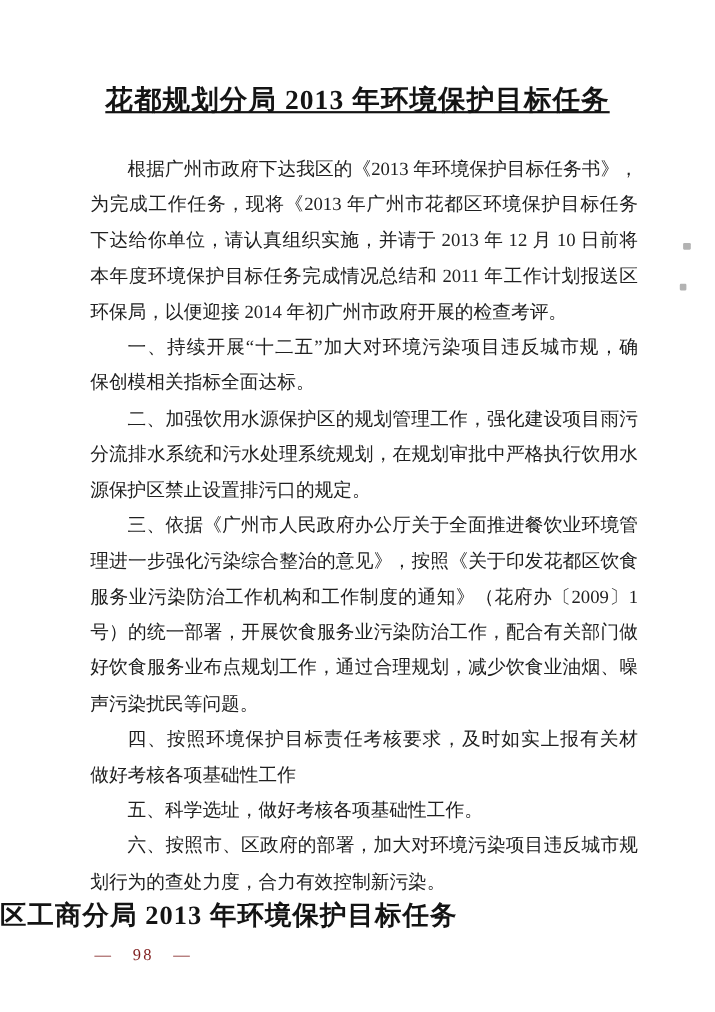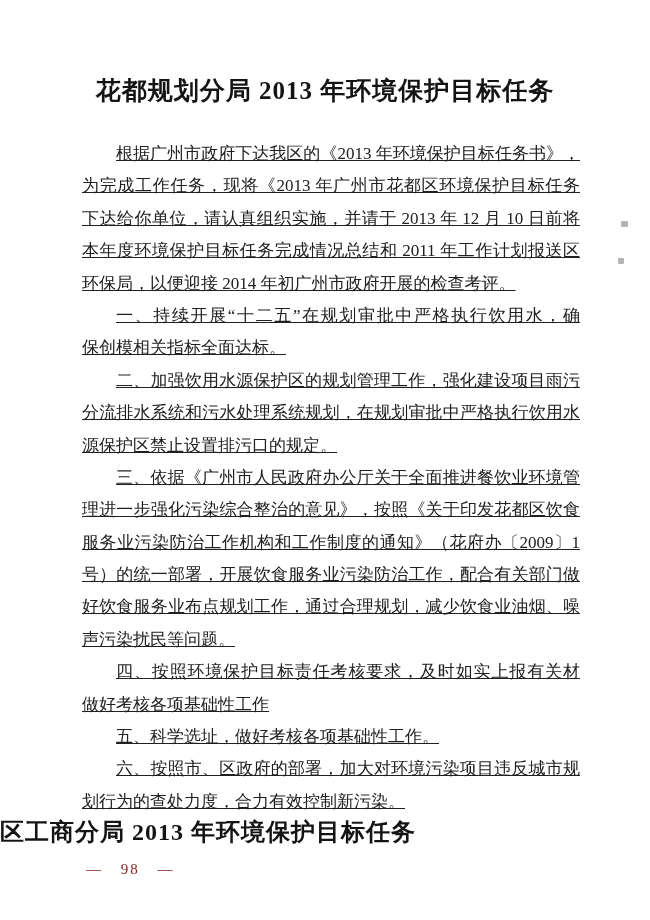--- a/index.html
+++ b/index.html
@@ -20,34 +20,34 @@
     position: absolute;
     top: 74px;
     left: 0;
     width: 650px;
     margin: 0;
     text-align: center;
     font-size: 25px;
     font-weight: bold;
     letter-spacing: 1px;
     color: #141414;
+    text-decoration: underline;
   }
   .doc-body {
     position: absolute;
     top: 138px;
     left: 82px;
     width: 498px;
     font-size: 17px;
     line-height: 32.4px;
     color: #202020;
   }
   .doc-line {
     height: 32.4px;
     overflow: hidden;
-    text-decoration: underline;
   }
   .doc-line.fill {
     text-align: justify;
     text-align-last: justify;
   }
   .doc-line.indent {
     text-indent: 34px;
   }
   .next-title {
     position: absolute;
@@ -85,21 +85,21 @@
 <div class="page">
 
   <h1 class="doc-title">花都规划分局 2013 年环境保护目标任务</h1>
 
   <div class="doc-body" id="doc-body">
       <div class="doc-line fill indent">根据广州市政府下达我区的《2013 年环境保护目标任务书》，</div>
       <div class="doc-line fill">为完成工作任务，现将《2013 年广州市花都区环境保护目标任务书》</div>
       <div class="doc-line fill">下达给你单位，请认真组织实施，并请于 2013 年 12 月 10 日前将</div>
       <div class="doc-line fill">本年度环境保护目标任务完成情况总结和 2011 年工作计划报送区</div>
       <div class="doc-line">环保局，以便迎接 2014 年初广州市政府开展的检查考评。</div>
-      <div class="doc-line fill indent">一、持续开展“十二五”在规划审批中严格执行饮用水，确</div>
+      <div class="doc-line fill indent">一、持续开展“十二五”加大对环境污染项目违反城市规，确</div>
       <div class="doc-line">保创模相关指标全面达标。</div>
       <div class="doc-line fill indent">二、加强饮用水源保护区的规划管理工作，强化建设项目雨污</div>
       <div class="doc-line fill">分流排水系统和污水处理系统规划，在规划审批中严格执行饮用水</div>
       <div class="doc-line">源保护区禁止设置排污口的规定。</div>
       <div class="doc-line fill indent">三、依据《广州市人民政府办公厅关于全面推进餐饮业环境管</div>
       <div class="doc-line fill">理进一步强化污染综合整治的意见》，按照《关于印发花都区饮食</div>
       <div class="doc-line fill">服务业污染防治工作机构和工作制度的通知》（花府办〔2009〕1</div>
       <div class="doc-line fill">号）的统一部署，开展饮食服务业污染防治工作，配合有关部门做</div>
       <div class="doc-line fill">好饮食服务业布点规划工作，通过合理规划，减少饮食业油烟、噪</div>
       <div class="doc-line">声污染扰民等问题。</div>

